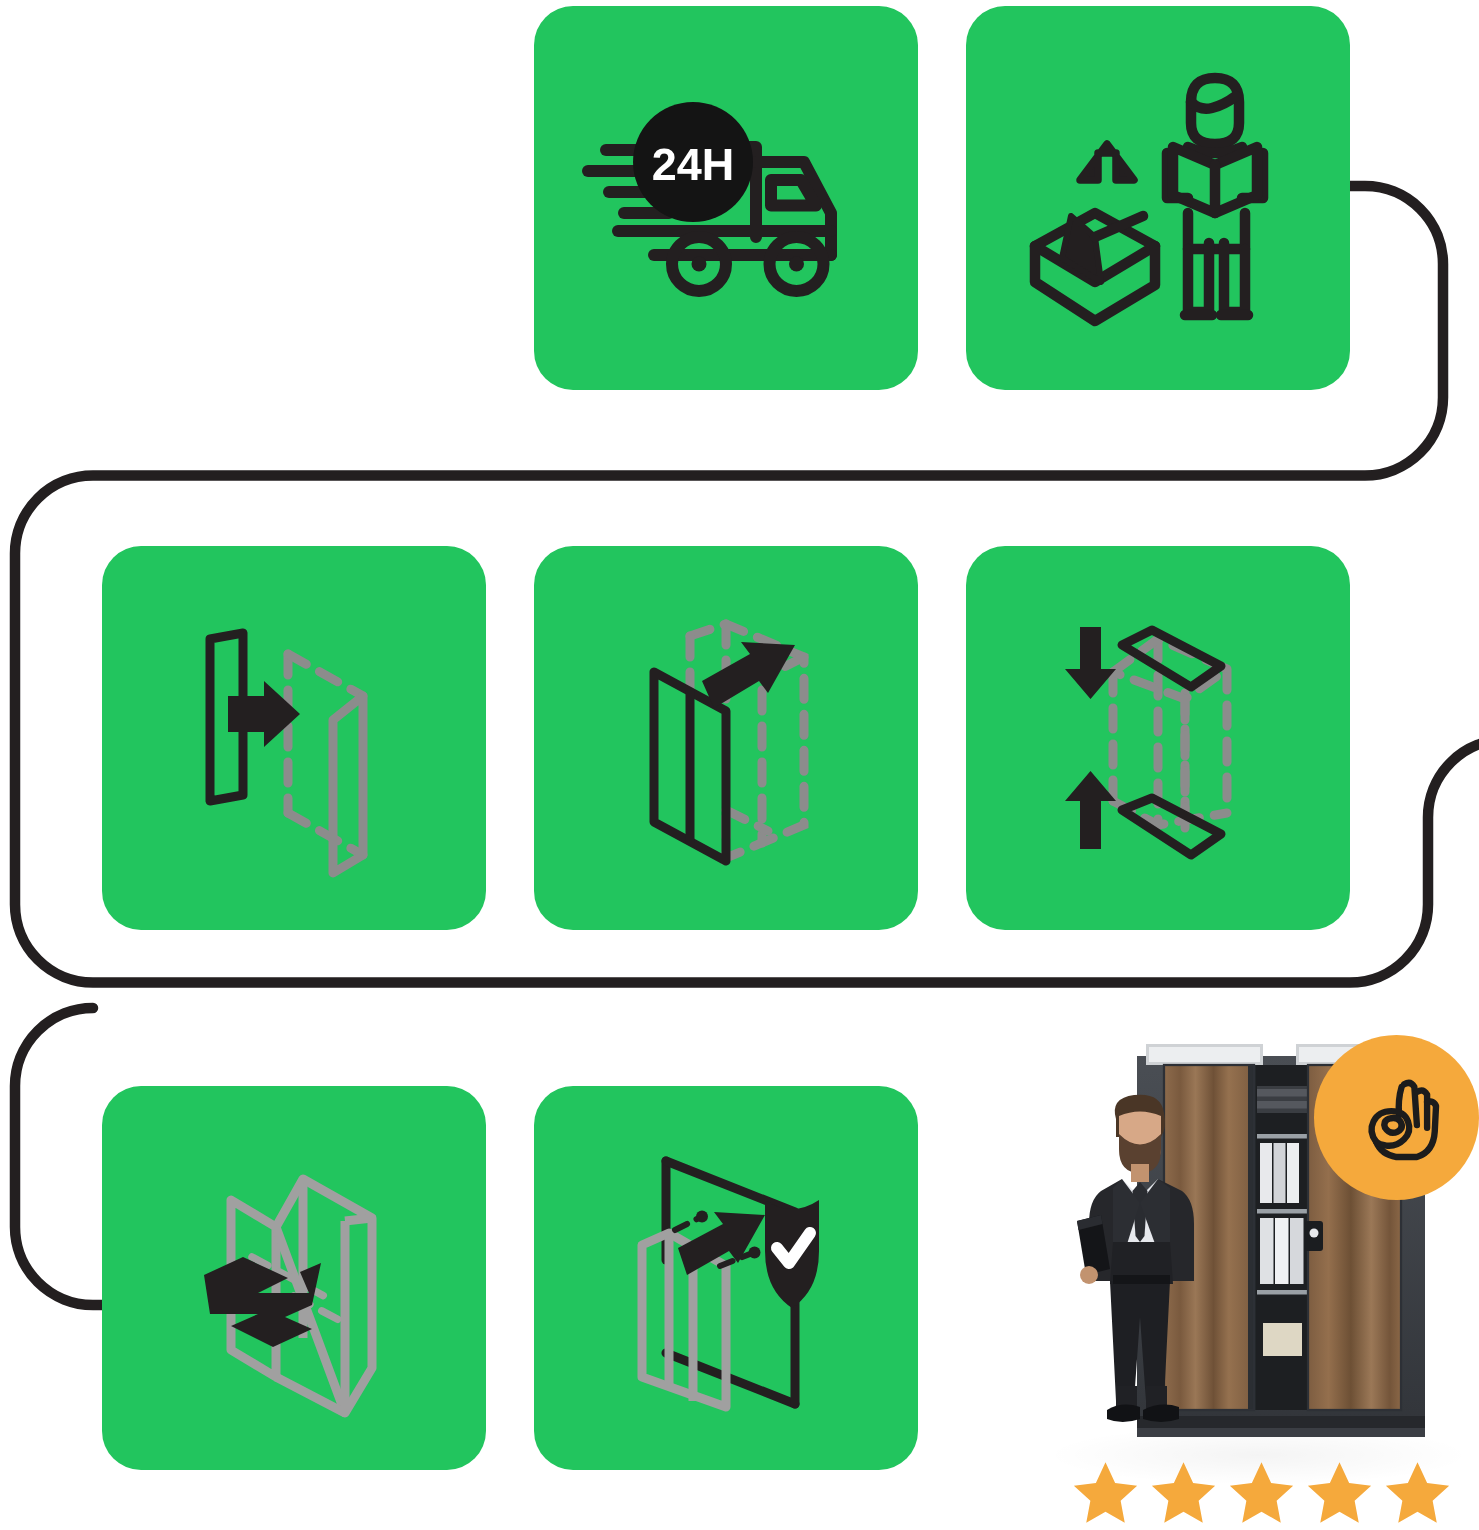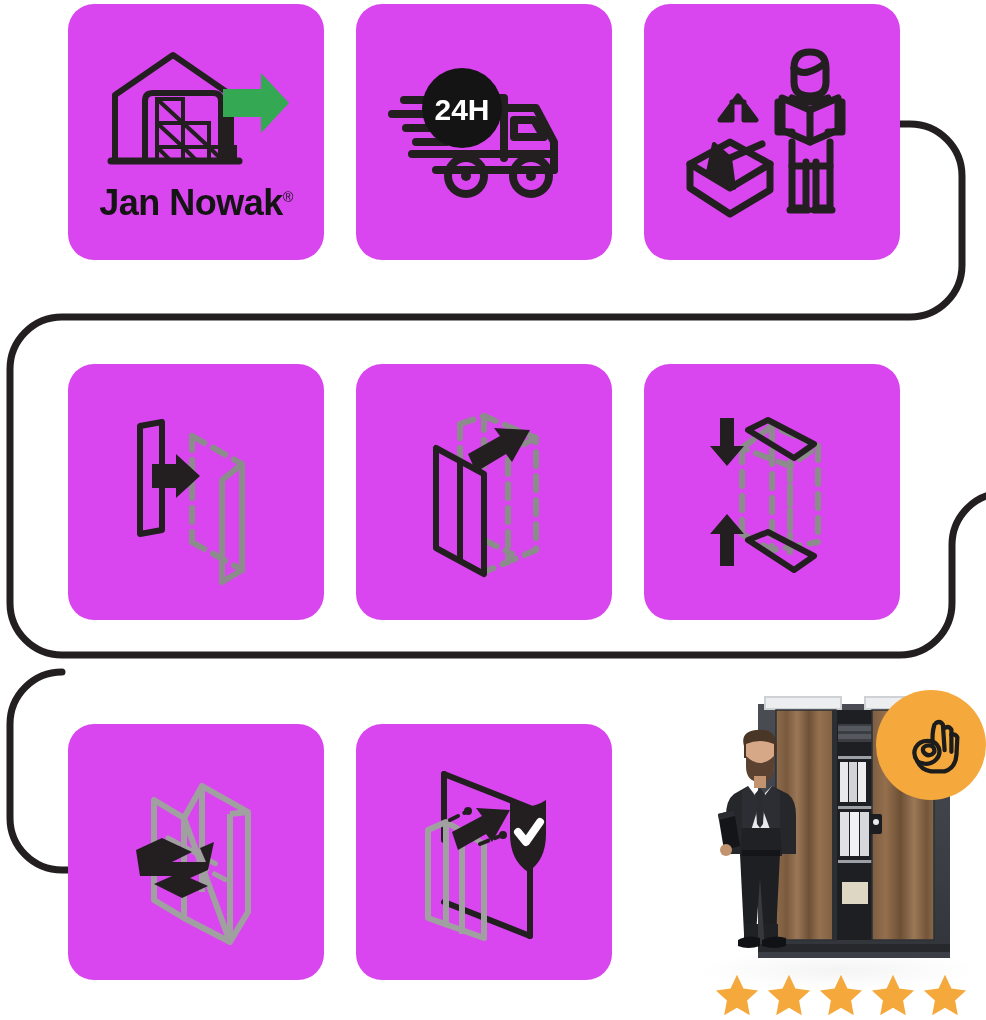--- a/index.html
+++ b/index.html
@@ -8,21 +8,21 @@
     background:#ffffff;
     font-family:"Liberation Sans", sans-serif;
     overflow:hidden;
     position:relative;
   }
   .stage{position:absolute;left:0;top:0;width:986px;height:1020px;}
   .snake{position:absolute;left:0;top:0;width:986px;height:1020px;pointer-events:none;}
   .card{
     position:absolute;
     width:256px;height:256px;
-    background:#d946ef;
+    background:#22c55e;
     border-radius:26px;
     box-sizing:border-box;
     display:flex;align-items:center;justify-content:center;
   }
   .card svg{display:block;}
   .logo-card{flex-direction:column;gap:2px;}
   .logo-mark{width:190px;height:140px;}
   .logo-text{
     font-family:"Liberation Sans", sans-serif;
     font-weight:bold;
@@ -82,41 +82,20 @@
     <path d="M 940 493
              A 52 52 0 0 1 992 545" fill="none" stroke="none"></path>
     <path d="M 62 672
              A 52 52 0 0 0 10 724
              L 10 818
              A 52 52 0 0 0 62 870
              L 76 870" fill="none" stroke="#231f20" stroke-width="7" stroke-linecap="round"></path>
     <path d="M 940 493 L 910 493 A 52 52 0 0 0 858 545" fill="none" stroke="none"></path>
   </svg>
 
-  <div class="card logo-card" style="left:68px;top:4px;">
-    <svg class="logo-mark" viewBox="0 0 190 140">
-      <g fill="none" stroke="#231f20" stroke-width="6" stroke-linejoin="round" stroke-linecap="round">
-        <path d="M14 118 L14 52 L72 12 L130 52 L130 118"></path>
-        <path d="M44 118 L44 58 Q44 50 52 50 L112 50 Q120 50 120 58 L120 118"></path>
-      </g>
-      <g fill="none" stroke="#231f20" stroke-width="4">
-        <rect x="56" y="56" width="26" height="24"></rect>
-        <rect x="56" y="80" width="26" height="24"></rect>
-        <rect x="56" y="104" width="26" height="14"></rect>
-        <rect x="82" y="80" width="26" height="24"></rect>
-        <rect x="82" y="104" width="26" height="14"></rect>
-        <rect x="108" y="104" width="26" height="14"></rect>
-        <path d="M56 56 L82 80 M56 80 L82 104 M56 104 L70 118 M82 80 L108 104 M82 104 L96 118 M108 104 L122 118"></path>
-      </g>
-      <path d="M10 118 L138 118" stroke="#231f20" stroke-width="7" stroke-linecap="round"></path>
-      <path d="M126 50 L126 118" stroke="#231f20" stroke-width="6" stroke-linecap="round" fill="none"></path>
-      <path d="M122 46 L160 46 L160 30 L188 60 L160 90 L160 74 L122 74 Z" fill="#34a853"></path>
-    </svg>
-    <div class="logo-text"><span>Jan Nowak</span><sup>®</sup></div>
-  </div>
 
   <div class="card" style="left:356px;top:4px;">
     <svg viewBox="0 0 200 200" width="200" height="200">
       <g stroke="#231f20" stroke-width="8" stroke-linecap="round" fill="none">
         <path d="M20 68 L60 68"></path>
         <path d="M8 82 L62 82"></path>
         <path d="M22 96 L62 96"></path>
         <path d="M32 110 L62 110"></path>
       </g>
       <g fill="none" stroke="#231f20" stroke-width="8" stroke-linejoin="round" stroke-linecap="round">

